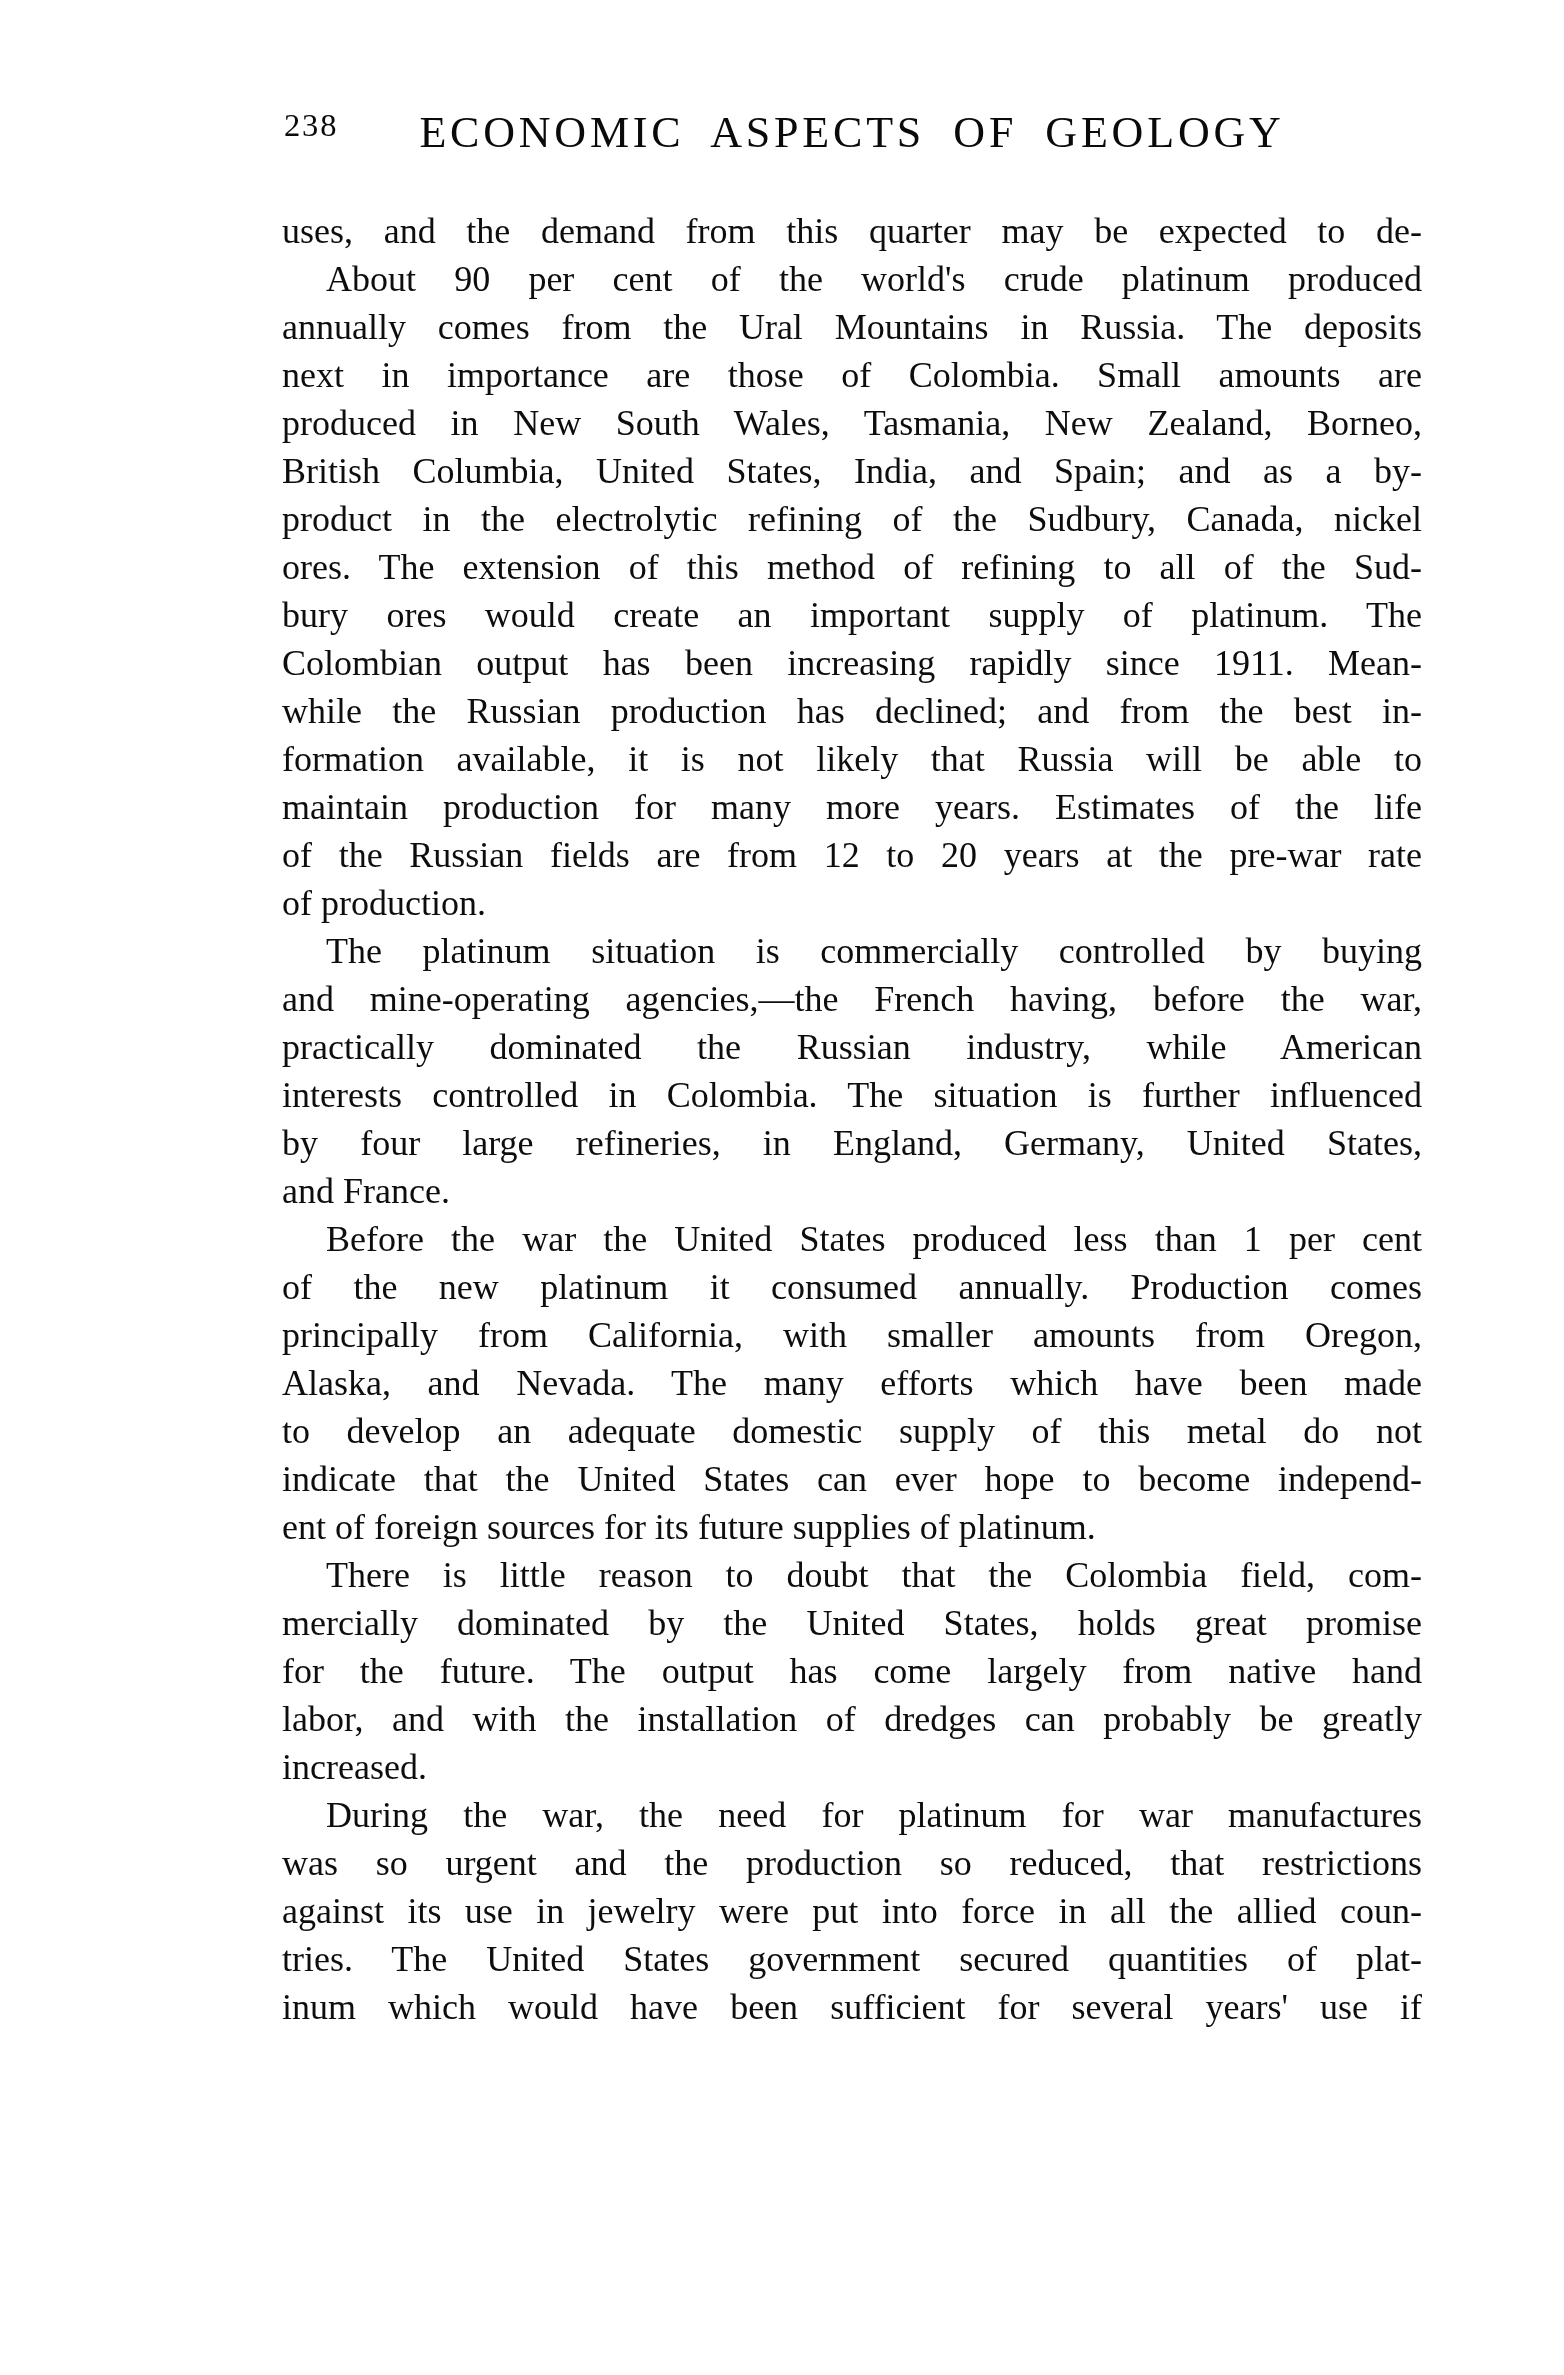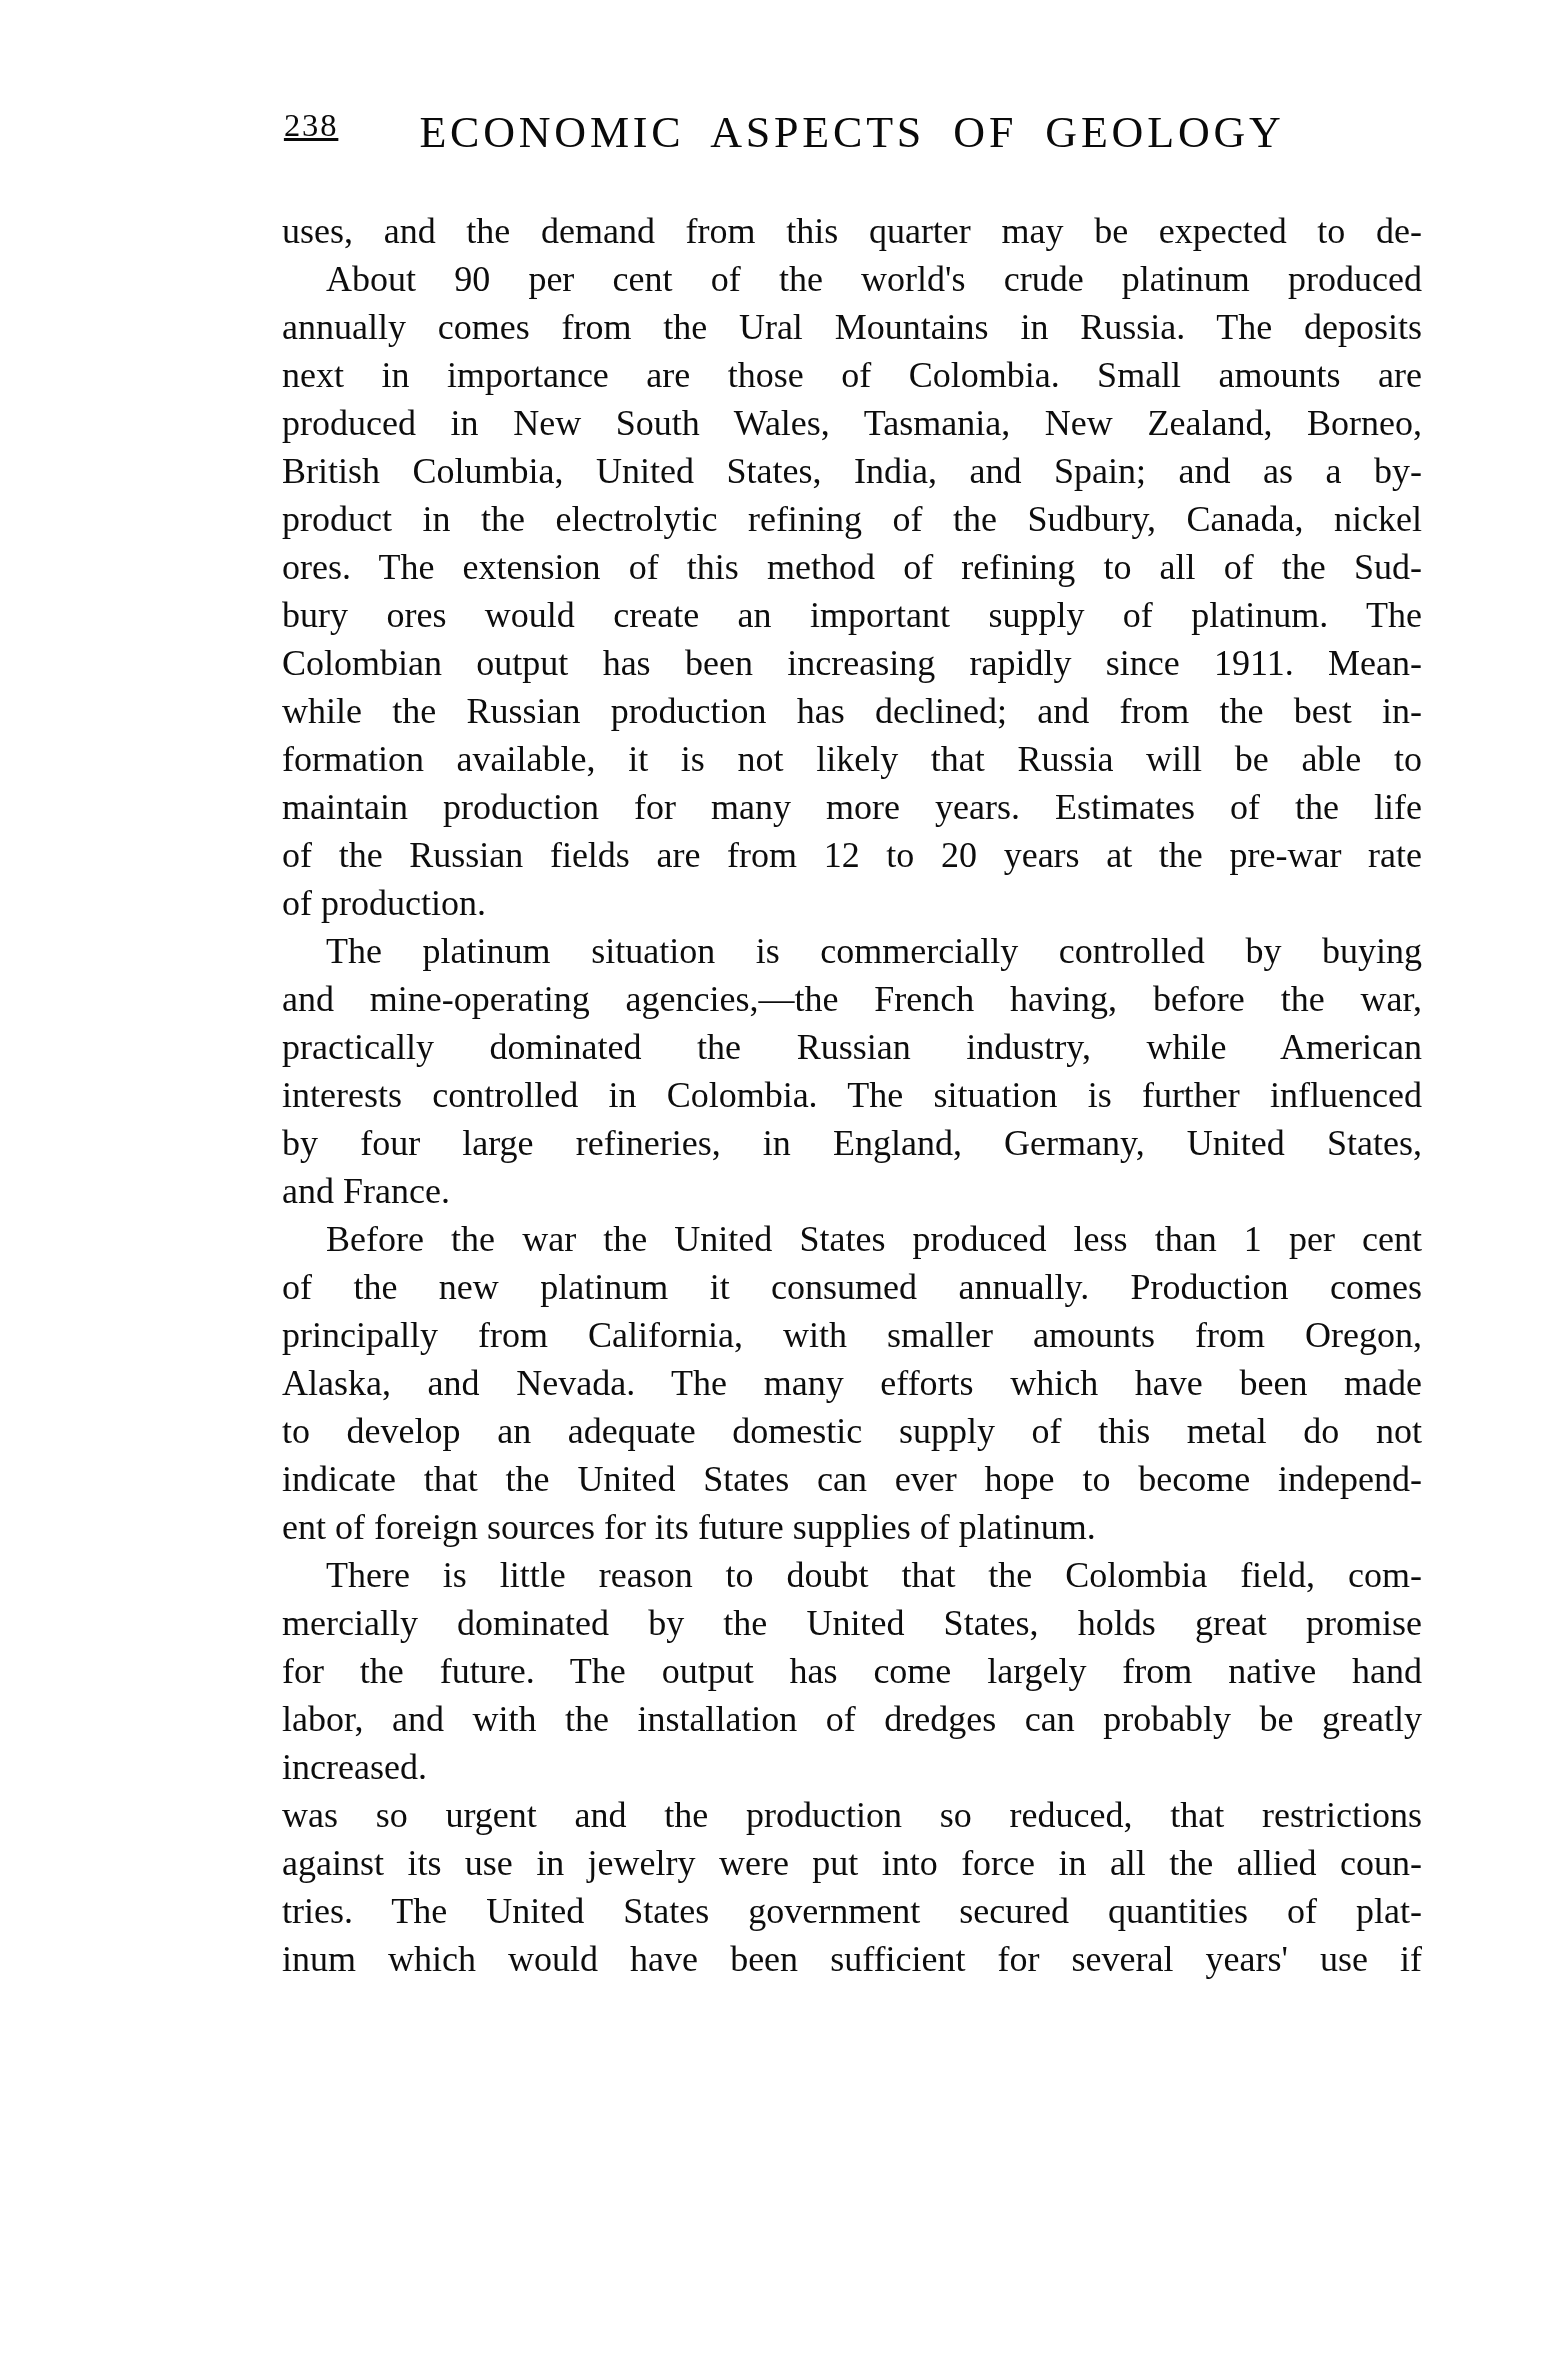--- a/index.html
+++ b/index.html
@@ -26,21 +26,20 @@
     text-align: center;
     white-space: nowrap;
   }
   .pageno {
     position: absolute;
     left: 1.9px;
     top: 0;
     font-size: 32.5px;
     letter-spacing: 1.9px;
     color: #0a0a0a;
-    text-decoration: underline;
   }
   .running-title {
     display: inline-block;
     font-size: 44px;
     letter-spacing: 3.8px;
     word-spacing: 13.4px;
     color: #0a0a0a;
   }
   
   .body-block {
@@ -108,20 +107,21 @@
         <div class="line endpara">ent of foreign sources for its future supplies of platinum.</div>
       </div>
       <div class="paragraph">
         <div class="line indent">There is little reason to doubt that the Colombia field, com-</div>
         <div class="line">mercially dominated by the United States, holds great promise</div>
         <div class="line">for the future. The output has come largely from native hand</div>
         <div class="line">labor, and with the installation of dredges can probably be greatly</div>
         <div class="line endpara">increased.</div>
       </div>
       <div class="paragraph">
+        <div class="line indent">During the war, the need for platinum for war manufactures</div>
         <div class="line">was so urgent and the production so reduced, that restrictions</div>
         <div class="line">against its use in jewelry were put into force in all the allied coun-</div>
         <div class="line">tries. The United States government secured quantities of plat-</div>
         <div class="line">inum which would have been sufficient for several years' use if</div>
       </div>
     </main>
 </div>
 
 
 </body></html>

